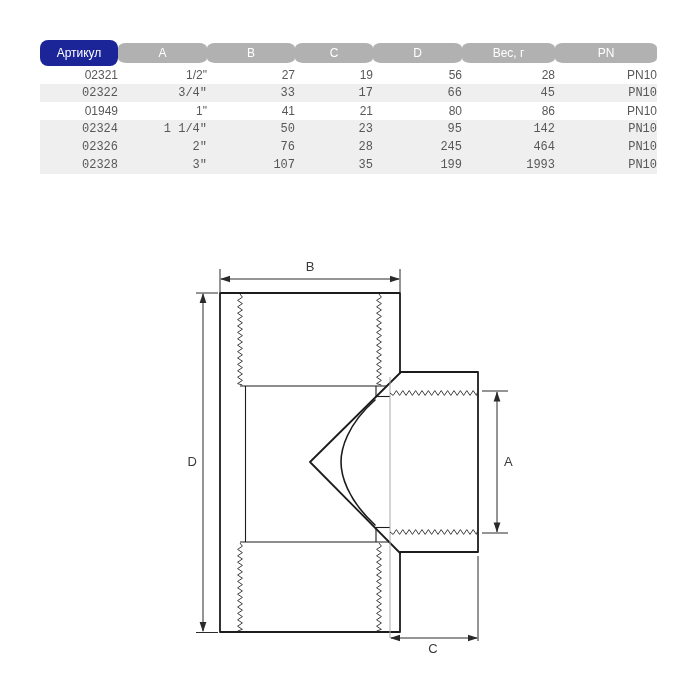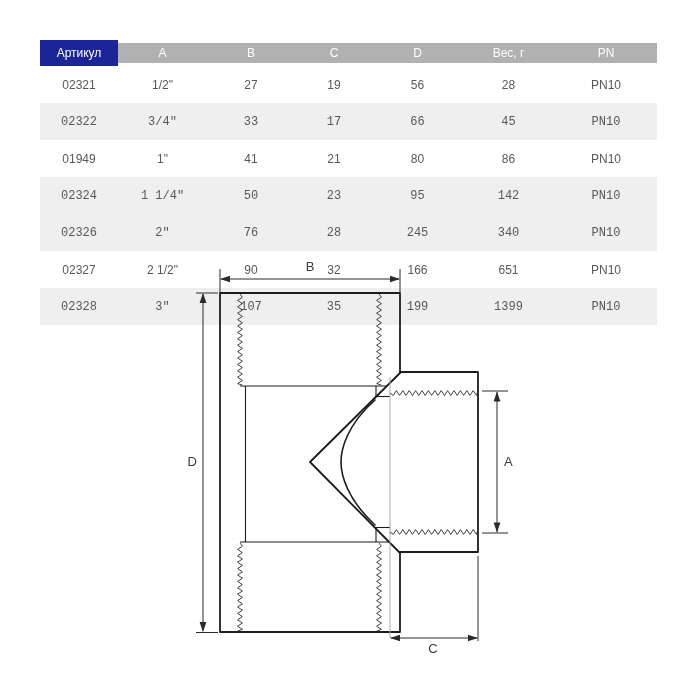--- a/index.html
+++ b/index.html
@@ -15,27 +15,27 @@
     font-family:"Liberation Sans", sans-serif;
   }
   .spec-table{
     position:absolute;left:40px;top:40px;width:617px;
     border-collapse:collapse;table-layout:fixed;
   }
   .spec-table th{
     font-weight:normal;color:#ffffff;font-size:12px;
     background:var(--hdr-gray);background-clip:content-box;
     padding:3px 0;height:26px;box-sizing:border-box;
-    text-align:center;vertical-align:middle;
+    text-align:center;vertical-align:middle;border-radius:8px;
   }
   .spec-table th.accent{
     background:var(--accent);background-clip:border-box;padding:0;
   }
   .spec-table td{
-    height:37px;box-sizing:border-box;text-align:center;vertical-align:middle;
+    height:18px;box-sizing:border-box;text-align:right;vertical-align:middle;
     font-size:12px;color:var(--body-text);padding:0;margin-top:7px;
   }
   .spec-table tr.stripe td{background:var(--stripe);font-family:Liberation Mono, monospace;}
   .drawing{position:absolute;left:0;top:0;}
   .drawing text{
     font-family:"Liberation Sans", sans-serif;font-size:13px;fill:#3a3a3a;
   }
   .outline{fill:none;stroke:var(--line);stroke-width:1.8;stroke-linejoin:round;stroke-linecap:round;}
   .inner{fill:none;stroke:var(--line);stroke-width:1.1;stroke-linecap:butt;}
   .thread{fill:none;stroke:#2a2a2a;stroke-width:0.9;stroke-linejoin:miter;}
@@ -103,39 +103,30 @@
         <td>95</td>
         <td>142</td>
         <td>PN10</td>
       </tr>
       <tr class="stripe">
         <td>02326</td>
         <td>2"</td>
         <td>76</td>
         <td>28</td>
         <td>245</td>
-        <td>340</td>
-        <td>PN10</td>
-      </tr>
-      <tr>
-        <td>02327</td>
-        <td>2 1/2"</td>
-        <td>90</td>
-        <td>32</td>
-        <td>166</td>
-        <td>651</td>
+        <td>464</td>
         <td>PN10</td>
       </tr>
       <tr class="stripe">
         <td>02328</td>
         <td>3"</td>
         <td>107</td>
         <td>35</td>
         <td>199</td>
-        <td>1399</td>
+        <td>1993</td>
         <td>PN10</td>
       </tr>
     </tbody>
 </table>
 
 <svg class="drawing" width="700" height="700" viewBox="0 0 700 700" xmlns="http://www.w3.org/2000/svg">
 
   <path class="outline" d="M400 373 L400 293 L220 293 L220 632 L400 632 L400 553"></path>
 
   <path class="outline" d="M400 372 L478 372 L478 552 L400 552"></path>

